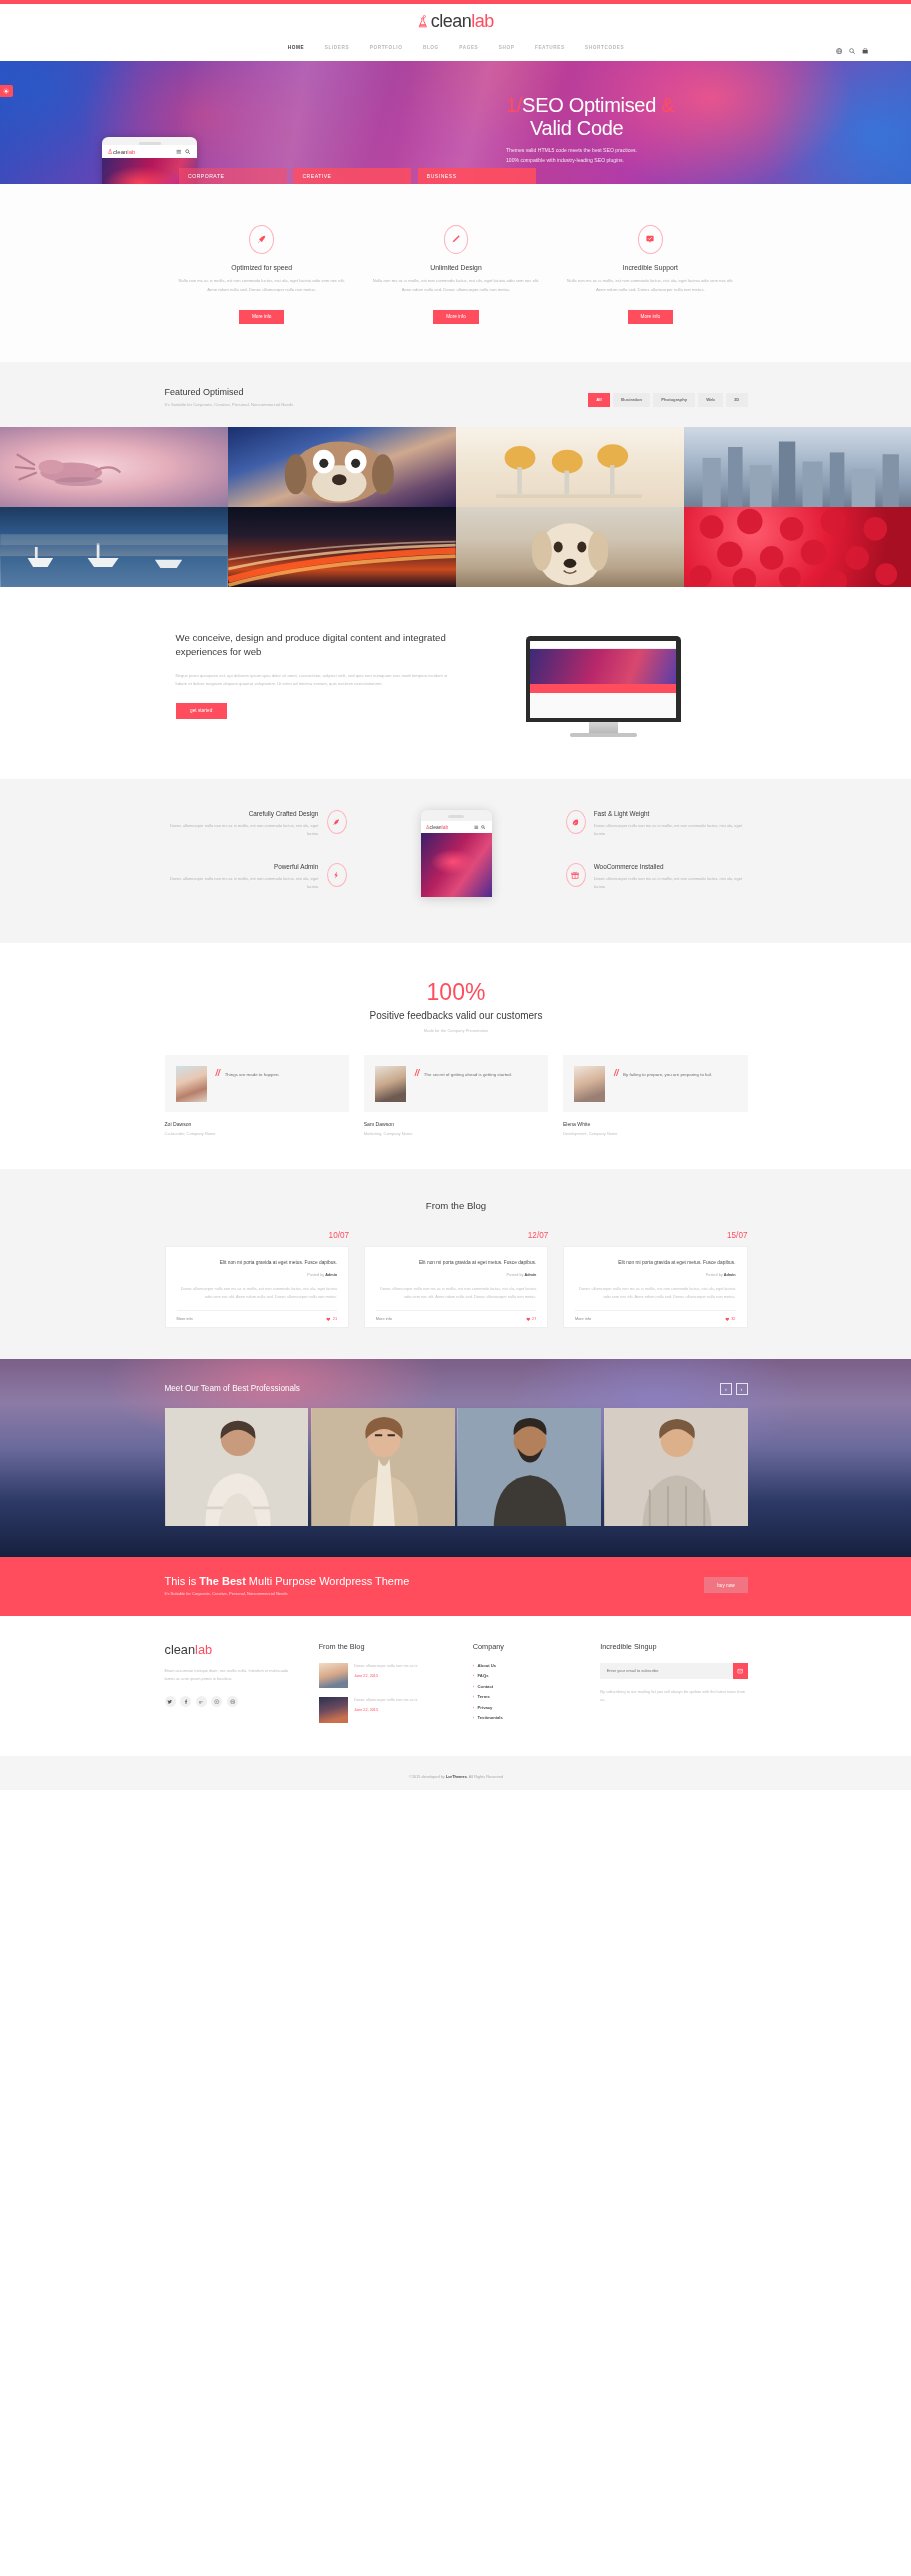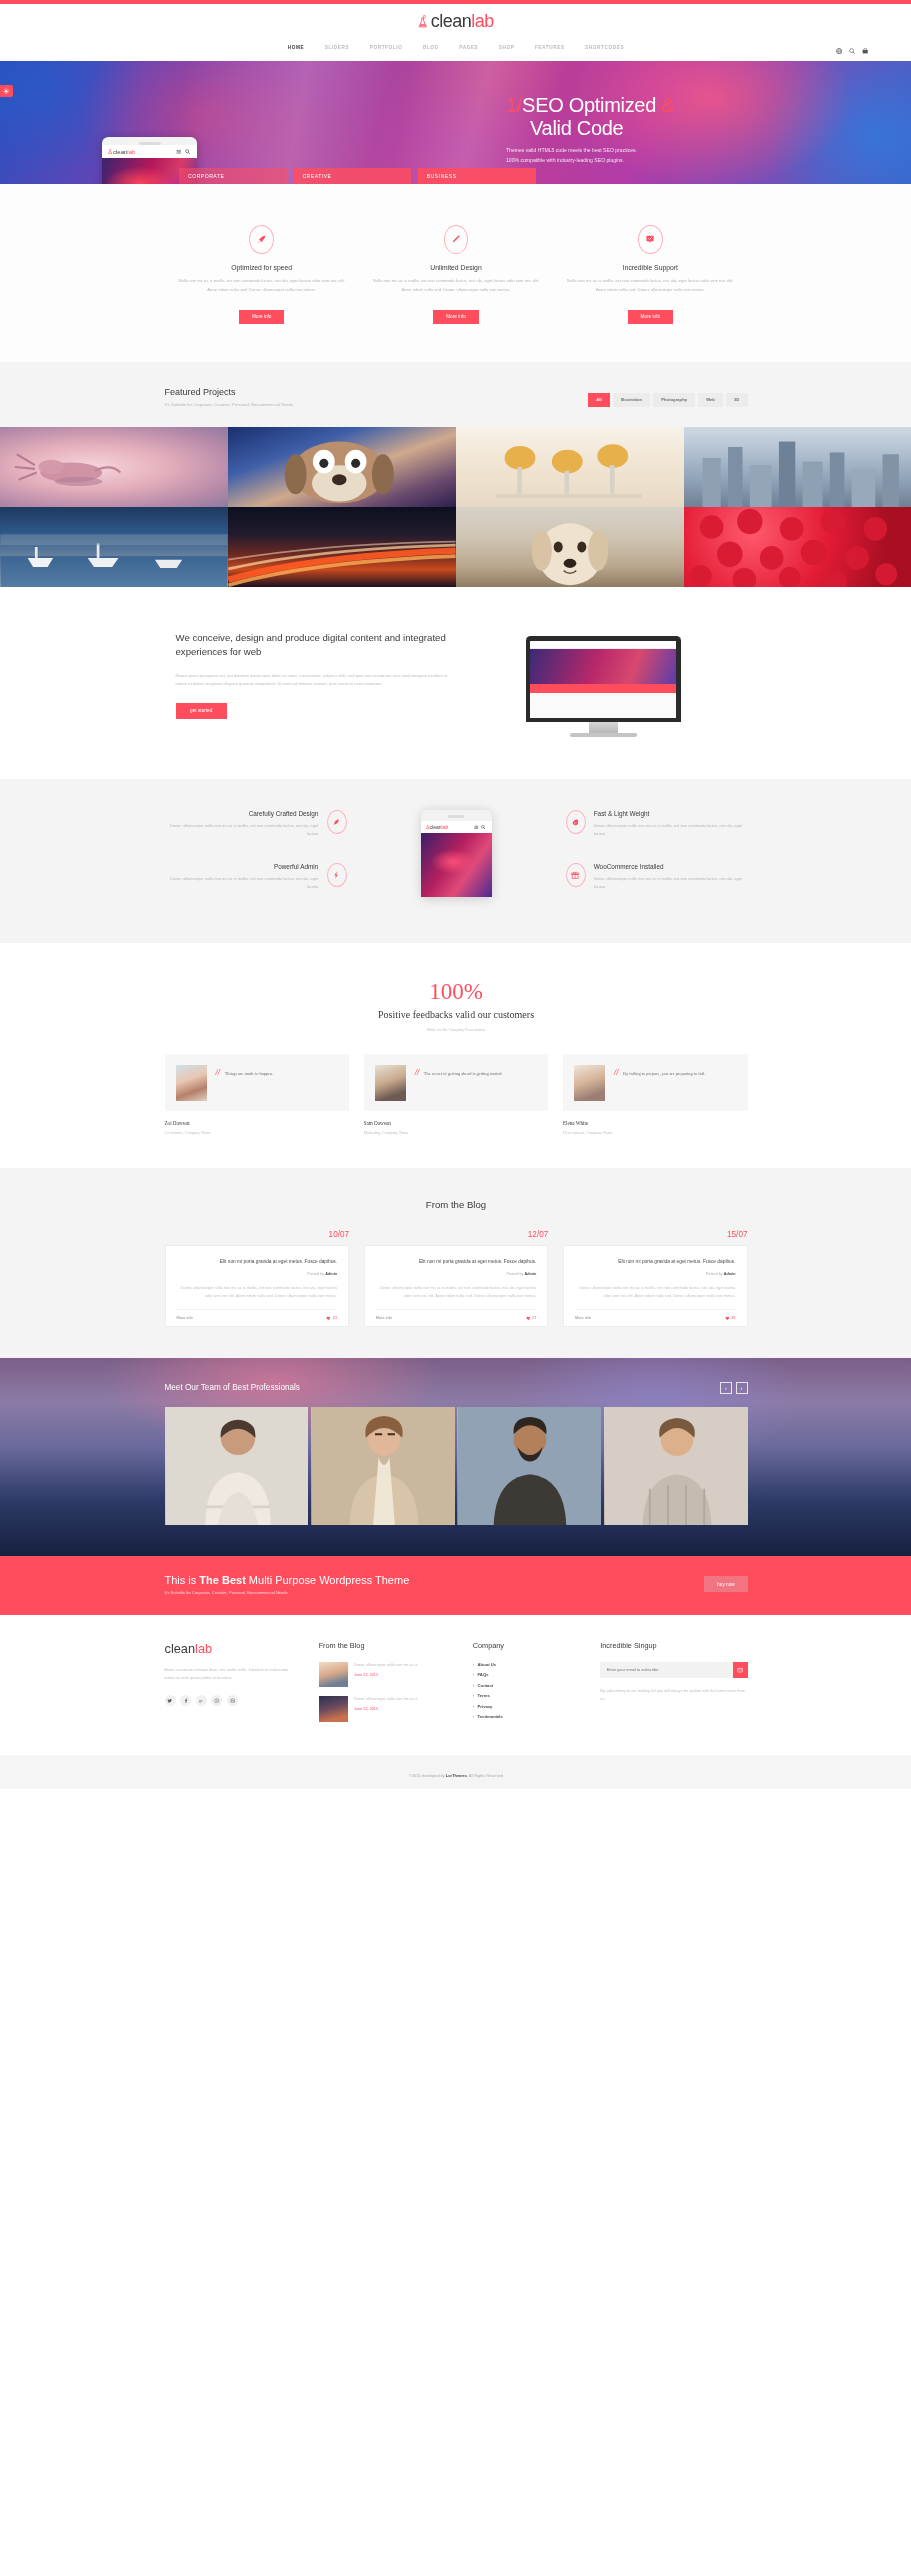--- a/index.html
+++ b/index.html
@@ -188,21 +188,21 @@
   .watermark {
     position:absolute; left:392px; top:680px; font-size:23px; color:rgba(200,20,20,.40);
     transform:rotate(-16deg); font-weight:bold; pointer-events:none; letter-spacing:1.8px;
   }
   .watermark2 {
     position:absolute; left:407px; top:720px; font-size:11px; color:rgba(200,20,20,.42);
     transform:rotate(-14deg); font-weight:bold; pointer-events:none; letter-spacing:0.9px;
   }
 
   
-  .testi { background:#fff; padding:36px 0 33px;font-family:Liberation Serif, serif; }
+  .testi { background:#fff; padding:36px 0 33px; }
   .testi-pct { text-align:center; font-size:23px; color:#ff4d5e; font-weight:300; }
   .testi-head { text-align:center; font-size:10px; color:#3b3b3b; margin-top:3.6px; font-weight:400; }
   .testi-made { text-align:center; font-size:4px; color:#c2c2c2; margin-top:7.3px; }
   .testi-row { display:flex; gap:14.6px; margin-top:22px; }
   .testi-card { flex:1; }
   .testi-box { background:#f6f6f6; padding:11px; display:flex; gap:9px; height:57px; }
   .testi-ava { width:31px; height:36px; flex:0 0 auto; overflow:hidden; }
   .a1 { background:linear-gradient(160deg,#cfe0e8,#e8c7b2 40%,#b77f6a 70%,#dfd2c4); }
   .a2 { background:linear-gradient(160deg,#e7e2d8,#c9a98c 45%,#6d5a52 80%); }
   .a3 { background:linear-gradient(160deg,#efe6dd,#d6b49a 45%,#9a7f74 80%); }
@@ -376,21 +376,21 @@
             <circle cx="4" cy="4" r="2.8" fill="none" stroke="#333" stroke-width="1"></circle>
             <path d="M6.1 6.1 L9 9" stroke="#333" stroke-width="1.1"></path>
           </svg>
       </span>
     </div>
     <div class="phone-img"></div>
   </div>
 
   <div class="hero-text" style="top:33px;">
     <div class="hero-title">
-      <span class="num">1/</span><span>SEO Optimized</span> <span class="amp">&amp;</span><br>
+      <span class="num">1/</span><span>SEO Optimised</span> <span class="amp">&amp;</span><br>
       <span style="padding-left:24px">Valid Code</span>
     </div>
     <div class="hero-sub">
       <div>Themes valid HTML5 code meets the best SEO practices.</div>
       <div>100% compatible with industry-leading SEO plugins.</div>
     </div>
   </div>
 
   <div class="hero-tabs">
     <div class="hero-tab t1">CORPORATE</div>
@@ -438,21 +438,21 @@
         <button class="btn-more">More info</button>
       </div>
     </div>
   </div>
 </div>
 
 <div class="featured">
   <div class="container">
     <div class="feat-head">
       <div>
-        <div class="feat-title">Featured Projects</div>
+        <div class="feat-title">Featured Optimised</div>
         <div class="feat-sub">It's Suitable for Corporate, Creative, Personal, Noncommercial Needs</div>
       </div>
       <div class="feat-filters">
         <div class="filter active">All</div>
         <div class="filter">Illustration</div>
         <div class="filter">Photography</div>
         <div class="filter">Web</div>
         <div class="filter">3D</div>
       </div>
     </div>

